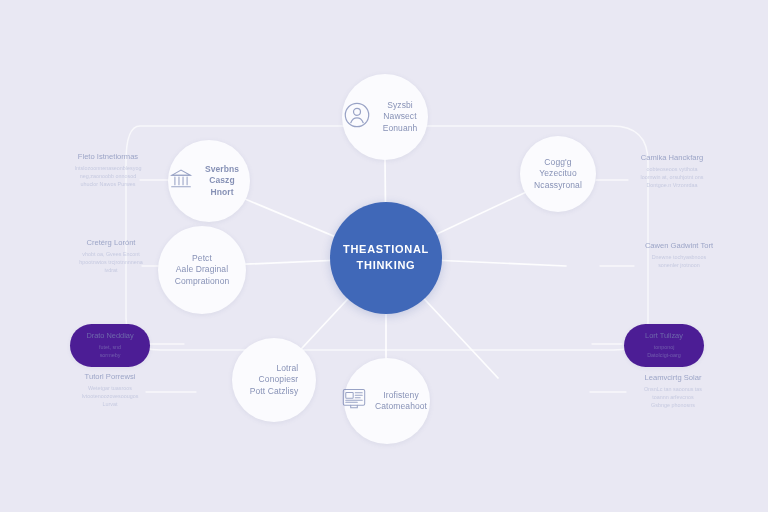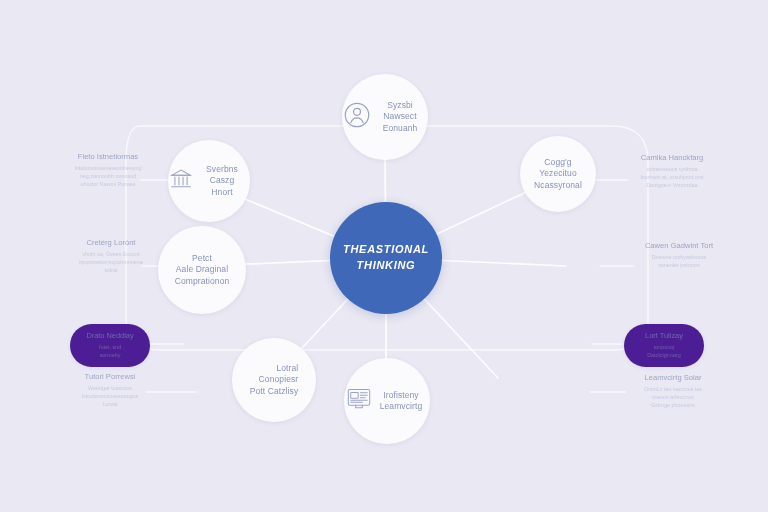--- a/index.html
+++ b/index.html
@@ -65,21 +65,20 @@
     left: 330px;
     top: 202px;
     width: 112px;
     height: 112px;
     border-radius: 50%;
     background: #4068b8;
     display: flex;
     align-items: center;
     justify-content: center;
     box-shadow: 0 2px 10px rgba(60, 85, 160, 0.22);
-    font-style: italic;
   }
   #hub .hub-label {
     color: #ffffff;
     font-size: 11px;
     font-weight: bold;
     letter-spacing: 0.7px;
     line-height: 1.45;
     text-align: center;
     white-space: pre-line;
     filter: blur(0.25px);
@@ -163,21 +162,21 @@
       <svg width="30" height="30" viewBox="0 0 32 32" fill="none" stroke="#5d6da3" stroke-width="1.3">
         <circle cx="16" cy="16" r="12.5"></circle>
         <circle cx="16" cy="12.6" r="3.7"></circle>
         <path d="M9.4 24.2 c1.4-3.6 4-5.2 6.6-5.2 s5.2 1.6 6.6 5.2" stroke-linecap="round"></path>
       </svg>
     </span>
     <span class="node-label">Syzsbi Nawsect
 Eonuanh</span>
   </div>
 
-  <div class="node" style="left:168px; top:140px; width:82px; height:82px;">
+  <div class="node" style="left:168px; top:140px; width:82px; height:82px;font-weight:bold;">
     <span class="node-icon">
       <svg width="26" height="26" viewBox="0 0 32 32" fill="none" stroke="#5d6da3" stroke-width="1.3" stroke-linecap="round">
         <path d="M4.5 11.5 L16 5 L27.5 11.5 Z"></path>
         <line x1="4.5" y1="11.5" x2="27.5" y2="11.5"></line>
         <line x1="8.5" y1="13.5" x2="8.5" y2="23"></line>
         <line x1="13.5" y1="13.5" x2="13.5" y2="23"></line>
         <line x1="18.5" y1="13.5" x2="18.5" y2="23"></line>
         <line x1="23.5" y1="13.5" x2="23.5" y2="23"></line>
         <line x1="4.5" y1="25.5" x2="27.5" y2="25.5"></line>
       </svg>
@@ -212,21 +211,21 @@
         <rect x="7" y="7" width="9" height="7" rx="0.8"></rect>
         <line x1="18.5" y1="7.5" x2="27" y2="7.5"></line>
         <line x1="18.5" y1="10.5" x2="27" y2="10.5"></line>
         <line x1="18.5" y1="13.5" x2="24.5" y2="13.5"></line>
         <line x1="7" y1="16.5" x2="27" y2="16.5"></line>
         <line x1="7" y1="19" x2="21" y2="19"></line>
         <path d="M13 22.5 L13 25.5 L21 25.5 L21 22.5"></path>
       </svg>
     </span>
     <span class="node-label">Irofisteny
-Leamvcirtg</span>
+Catomeahoot</span>
   </div>
 
 
   <div class="annot" style="left:58px; top:152px; width:100px;">
     <div class="annot-title">Fleto Istnetiormas</div>
     <div class="annot-body">Intslozoonnenaseonblesyog
 neg,zaonoobb onnosod
 uhuclor Nawos Purwes</div>
   </div>
 

